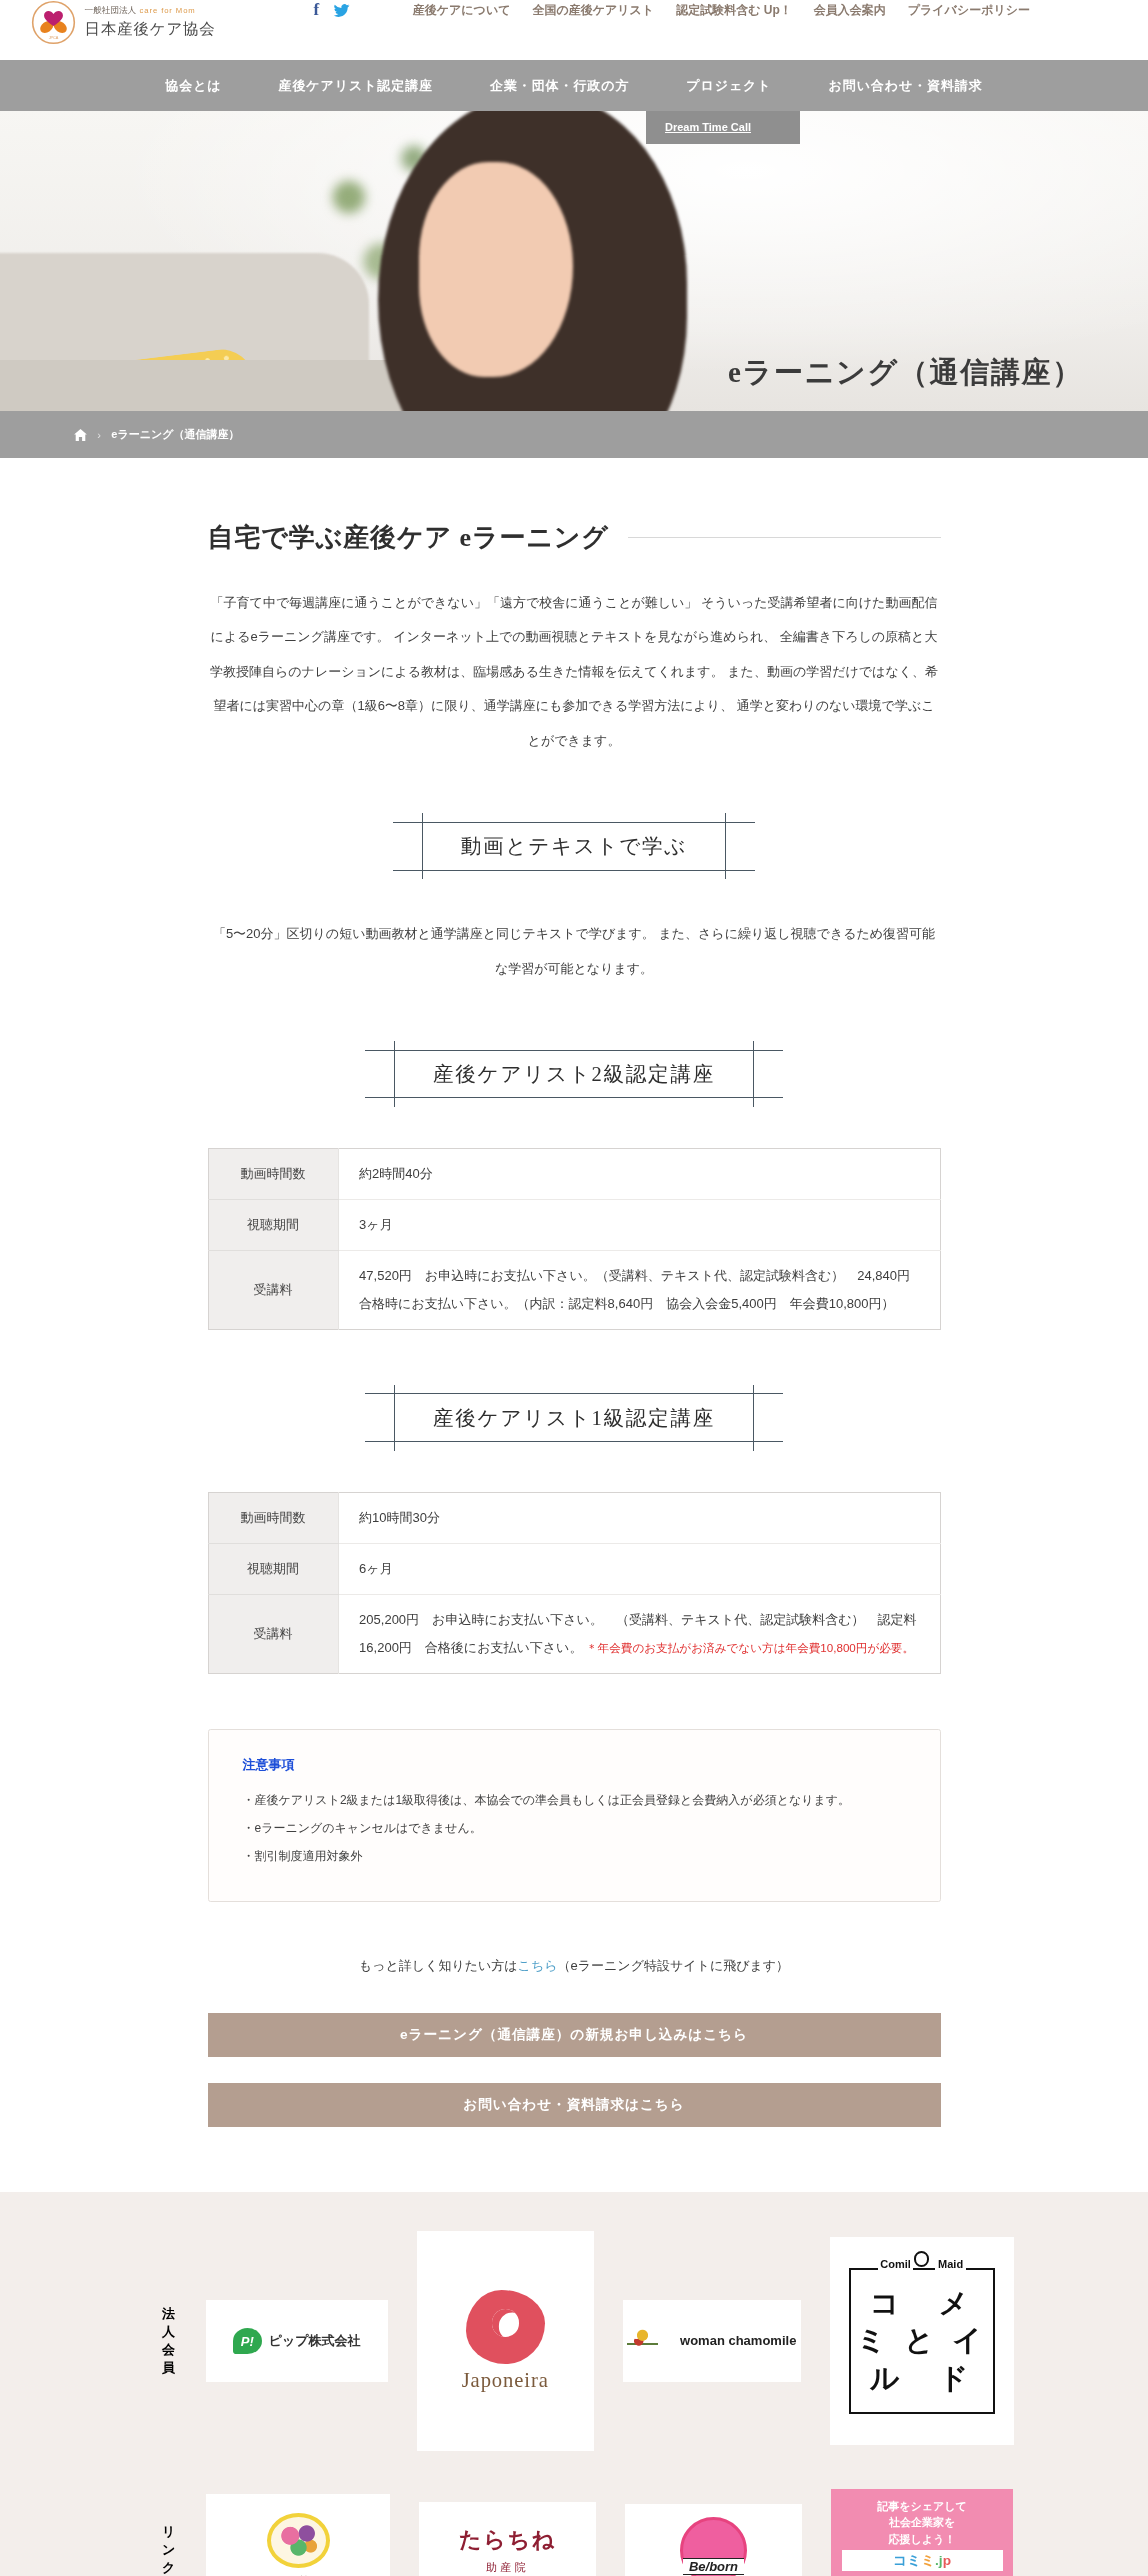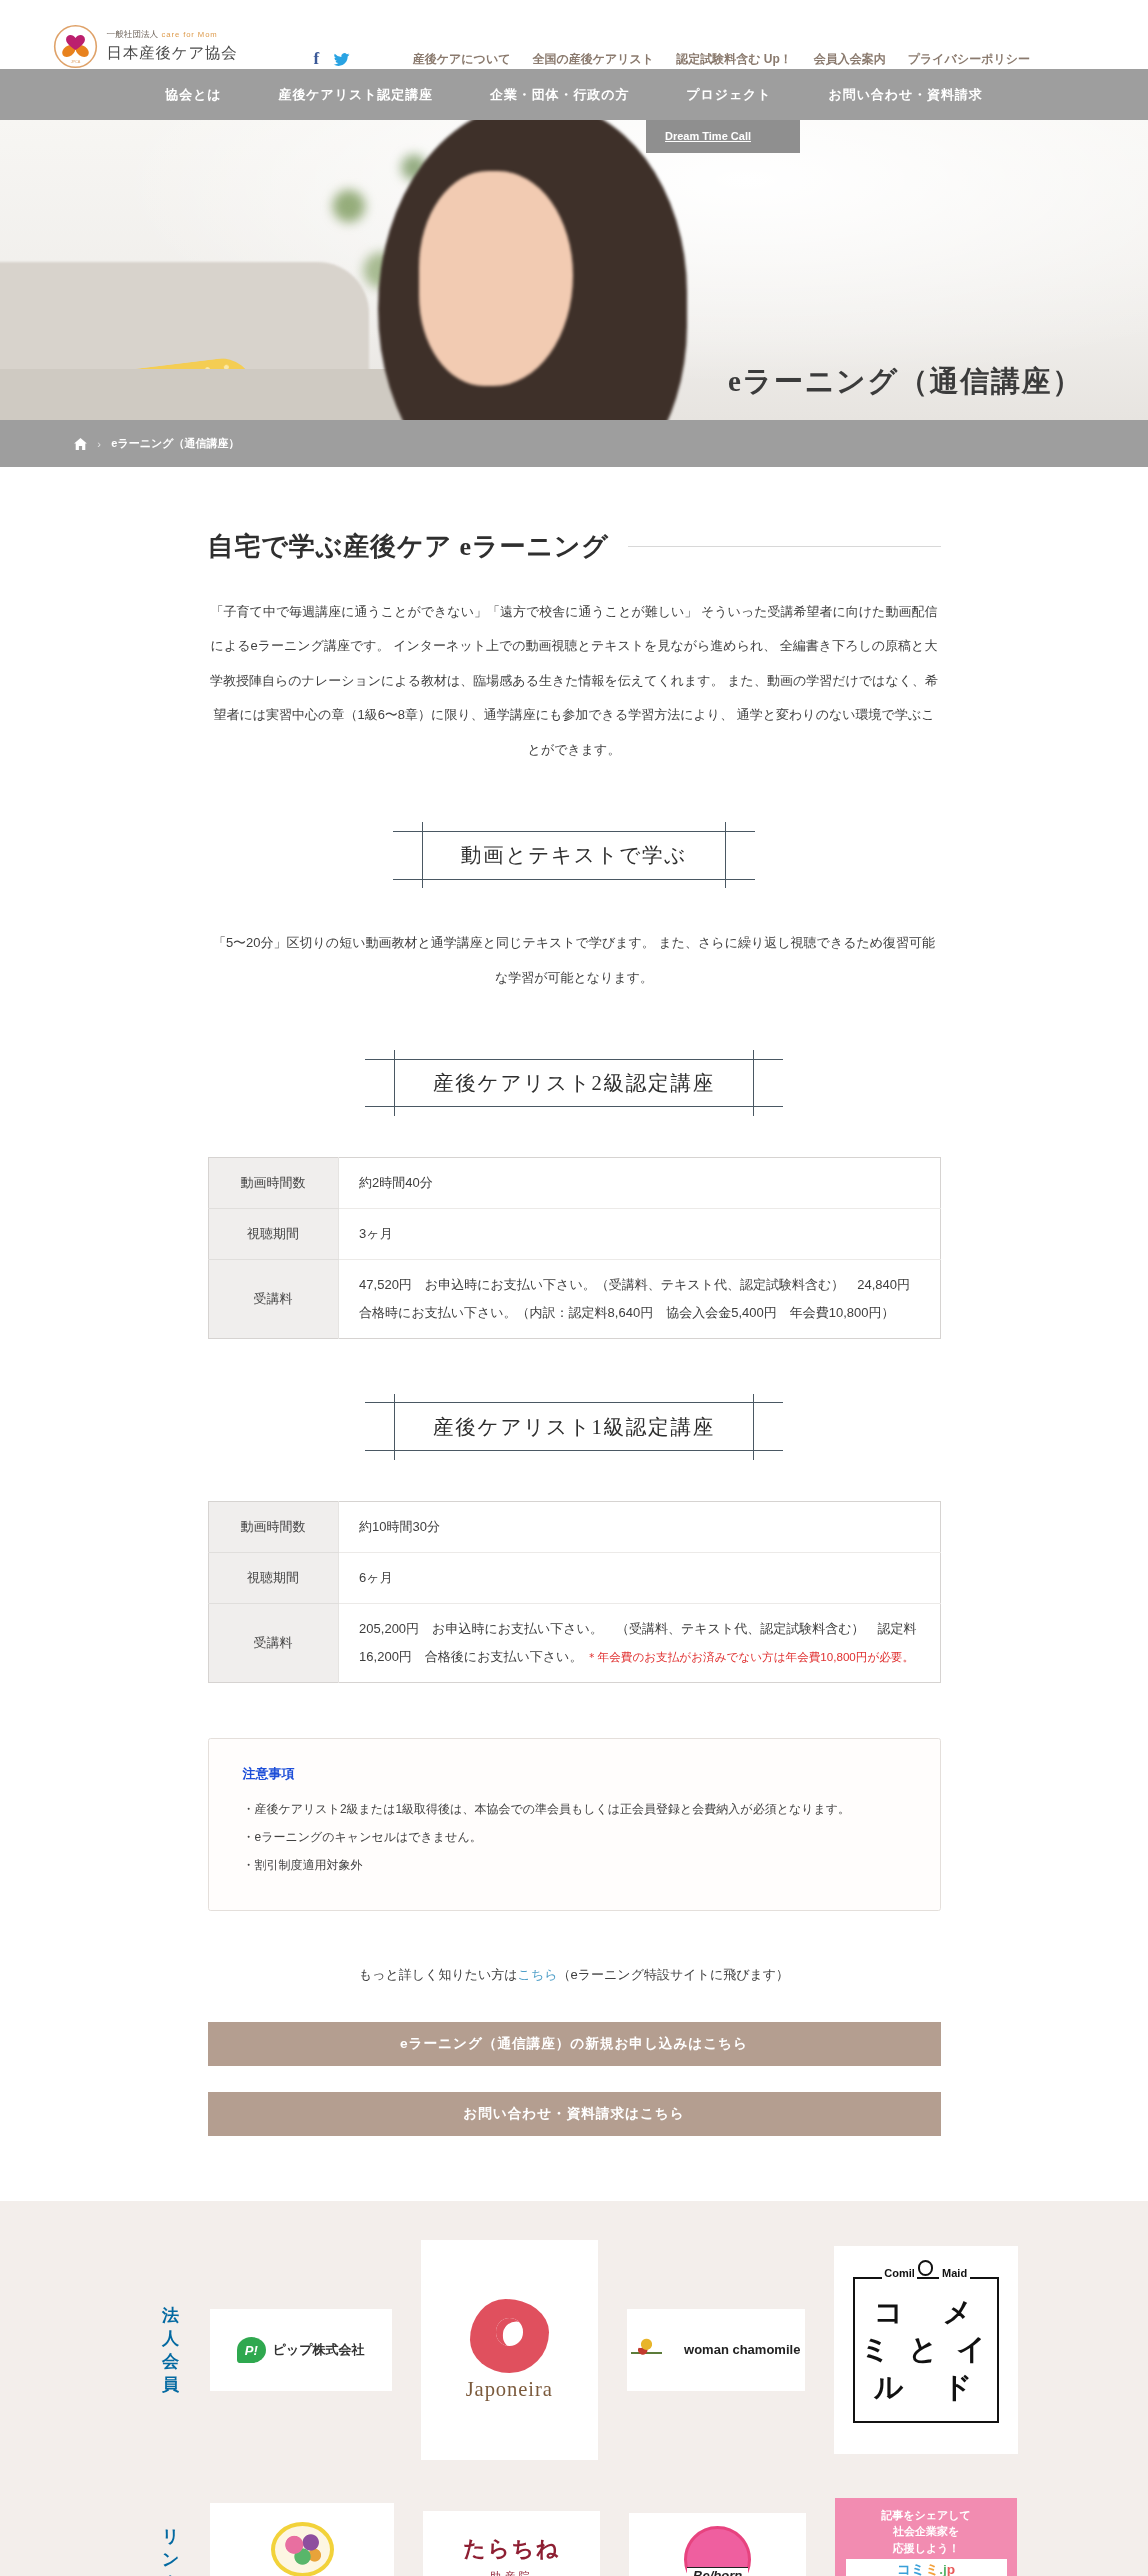--- a/index.html
+++ b/index.html
@@ -4,21 +4,21 @@
 <style>
   * { box-sizing: border-box; margin: 0; padding: 0; }
   body {
     width: 1148px; margin: 0 auto; background: #fff;
     font-family: "Liberation Sans", "DejaVu Sans", sans-serif;
     color: #3f3f3f;
   }
   .serif { font-family: "Liberation Serif", "DejaVu Serif", serif; }
 
   
-  .topbar { height: 69px; display: flex; align-items: flex-end; padding: 0 118px 0 53px; background: #fff; }
+  .topbar { height: 60px; display: flex; align-items: flex-start; padding: 0 118px 0 31px; background: #fff; }
   .brand { display: flex; align-items: center; gap: 8.6px; }
   .brand-mark { width: 45px; height: 45px; flex: 0 0 auto; }
   .brand-text .line1 { font-size: 8.6px; color: #6d6259; }
   .brand-text .line1 .tg { color: #dd9a4b; font-size: 7.7px; margin-left: 3.4px; letter-spacing: 0.9px; }
   .brand-text .line2 { font-size: 15.4px; color: #4a4a4a; letter-spacing: 0.9px; margin-top: 1.7px; }
   .topnav { margin-left: auto; display: flex; align-items: center; gap: 22px; }
   .social { display: flex; align-items: center; gap: 13.7px; margin-right: 41px; }
   .fb { color: #3b5998; font-weight: bold; font-size: 17px; font-family: "Liberation Serif", serif; }
   .tw svg { width: 17px; height: 17px; fill: #29a3e3; display: block; }
   .topnav a { text-decoration: none; color: #8a7a6e; font-size: 12px; font-weight: bold; }
@@ -88,21 +88,21 @@
   .more-line a { color: #4f9fc8; text-decoration: none; }
 
   .cta { display: block; width: 100%; margin-top: 38px; background: #b49e90; border: none; color: #fff;
     font-size: 13.7px; font-weight: bold; letter-spacing: 0.9px; padding: 13px 0; text-align: center; cursor: pointer; }
   .cta + .cta { margin-top: 26px; }
 
   
   .partners { background: #f3eeeb; padding: 39px 0 50px; }
   .partner-row { width: 824px; margin: 0 auto; display: flex; align-items: center; gap: 29px; }
   .partner-row + .partner-row { margin-top: 38px; }
-  .partner-label { width: 120px; text-align: center; color: #0369a1; font-size: 17px; font-weight: bold; letter-spacing: 1.7px; }
+  .partner-label { width: 120px; text-align: center; color: #000000; font-size: 13px; font-weight: bold; letter-spacing: 1.7px; }
   .logo-card { background: #fff; display: flex; flex-direction: column; align-items: center; justify-content: center; gap: 5.1px; flex: 0 0 auto; }
 
   .card-pip { width: 182px; height: 82px; flex-direction: row; gap: 6.9px; }
   .pip-bubble { width: 29px; height: 26px; background: #2fa84f; border-radius: 50% 50% 50% 12%; color: #fff; font-weight: bold;
     font-size: 13px; display: flex; align-items: center; justify-content: center; font-style: italic; }
   .pip-name { font-size: 13px; font-weight: bold; color: #333; }
 
   .card-japoneira { width: 177px; height: 220px; }
   .jp-flower { width: 79px; height: 74px; background: #e0505e; border-radius: 45% 55% 50% 50%/55% 45% 55% 45%; position: relative; }
   .jp-flower::after { content: ""; position: absolute; left: 26px; top: 19px; width: 27.5px; height: 27.5px; border-radius: 50%;

